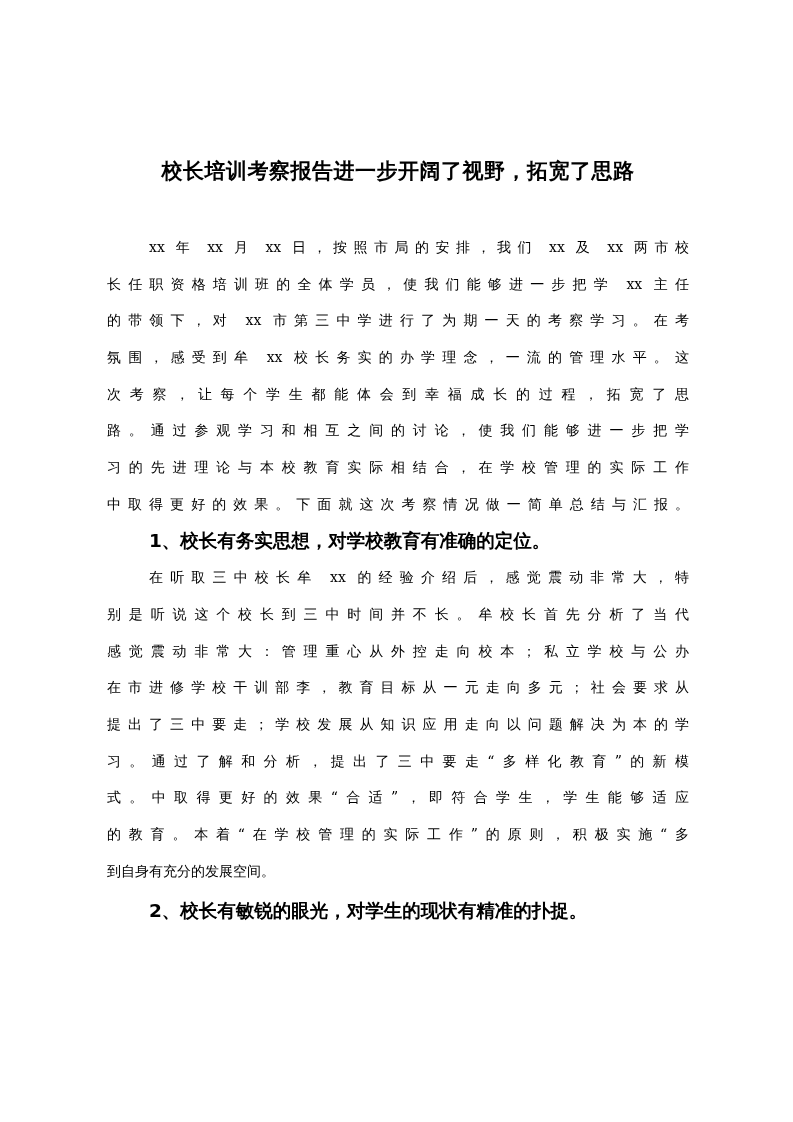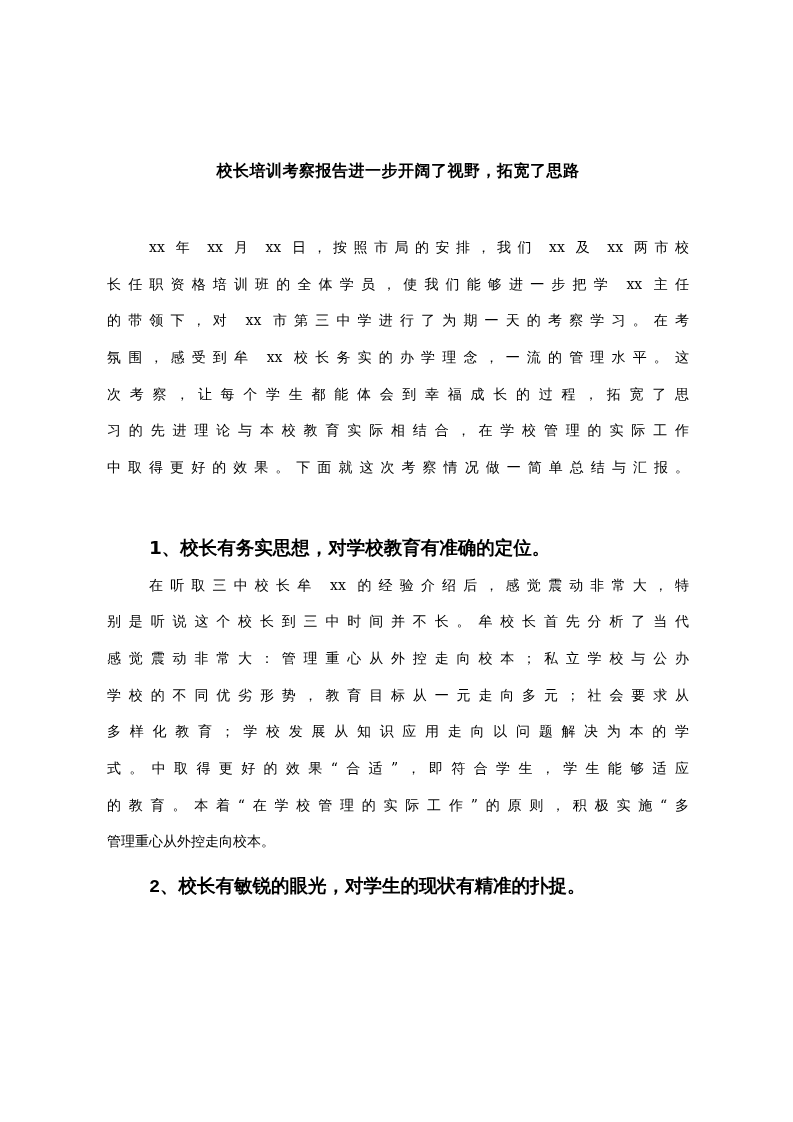--- a/index.html
+++ b/index.html
@@ -22,21 +22,21 @@
       width: 582px;
     }
     .title {
       position: absolute;
       top: 156px;
       left: -6px;
       width: 594px;
       text-align: center;
       font-family: "DejaVu Sans", "Liberation Sans", sans-serif;
       font-weight: bold;
-      font-size: 16px;
+      font-size: 21px;
       line-height: 30px;
       letter-spacing: 0.5px;
       white-space: nowrap;
     }
     .body {
       position: absolute;
       top: 229px;
       left: 0;
       width: 582px;
     }
@@ -54,55 +54,55 @@
     }
     .line.last {
       text-align-last: left;
     }
     .line.heading {
       font-family: "DejaVu Sans", "Liberation Sans", sans-serif;
       font-weight: bold;
       padding-left: 42px;
       text-align-last: left;
       font-size: 18.5px;
-      margin-top: 44px;
     }
     .line.heading-2 {
-      margin-top: 10px;
-      font-family: Liberation Mono, monospace;
+      margin-top: 4px;
     }
   </style>
 </head>
 <body>
 
 <div class="page">
 
   <div class="title">校长培训考察报告进一步开阔了视野，拓宽了思路</div>
 
   <div class="body">
 
     <div>
       <div class="line indent">xx 年 xx 月 xx 日，按照市局的安排，我们 xx 及 xx 两市校</div>
       <div class="line">长任职资格培训班的全体学员，使我们能够进一步把学 xx 主任</div>
       <div class="line">的带领下，对 xx 市第三中学进行了为期一天的考察学习。在考</div>
       <div class="line">氛围，感受到牟 xx 校长务实的办学理念，一流的管理水平。这</div>
       <div class="line">次考察，让每个学生都能体会到幸福成长的过程，拓宽了思</div>
+      <div class="line">路。通过参观学习和相互之间的讨论，使我们能够进一步把学</div>
       <div class="line">习的先进理论与本校教育实际相结合，在学校管理的实际工作</div>
       <div class="line">中取得更好的效果。下面就这次考察情况做一简单总结与汇报。</div>
     </div>
 
     <div class="line heading">1、校长有务实思想，对学校教育有准确的定位。</div>
 
     <div>
       <div class="line indent">在听取三中校长牟 xx 的经验介绍后，感觉震动非常大，特</div>
       <div class="line">别是听说这个校长到三中时间并不长。牟校长首先分析了当代</div>
       <div class="line">感觉震动非常大：管理重心从外控走向校本；私立学校与公办</div>
-      <div class="line">学校的不同优劣形势，教育目标从一元走向多元；社会要求从</div>
-      <div class="line">多样化教育；学校发展从知识应用走向以问题解决为本的学</div>
+      <div class="line">在市进修学校干训部李，教育目标从一元走向多元；社会要求从</div>
+      <div class="line">提出了三中要走；学校发展从知识应用走向以问题解决为本的学</div>
+      <div class="line">习。通过了解和分析，提出了三中要走“多样化教育”的新模</div>
       <div class="line">式。中取得更好的效果“合适”，即符合学生，学生能够适应</div>
       <div class="line">的教育。本着“在学校管理的实际工作”的原则，积极实施“多</div>
-      <div class="line last">管理重心从外控走向校本。</div>
+      <div class="line last">到自身有充分的发展空间。</div>
     </div>
 
     <div class="line heading heading-2">2、校长有敏锐的眼光，对学生的现状有精准的扑捉。</div>
 
   </div>
 </div>
 
 </body></html>

